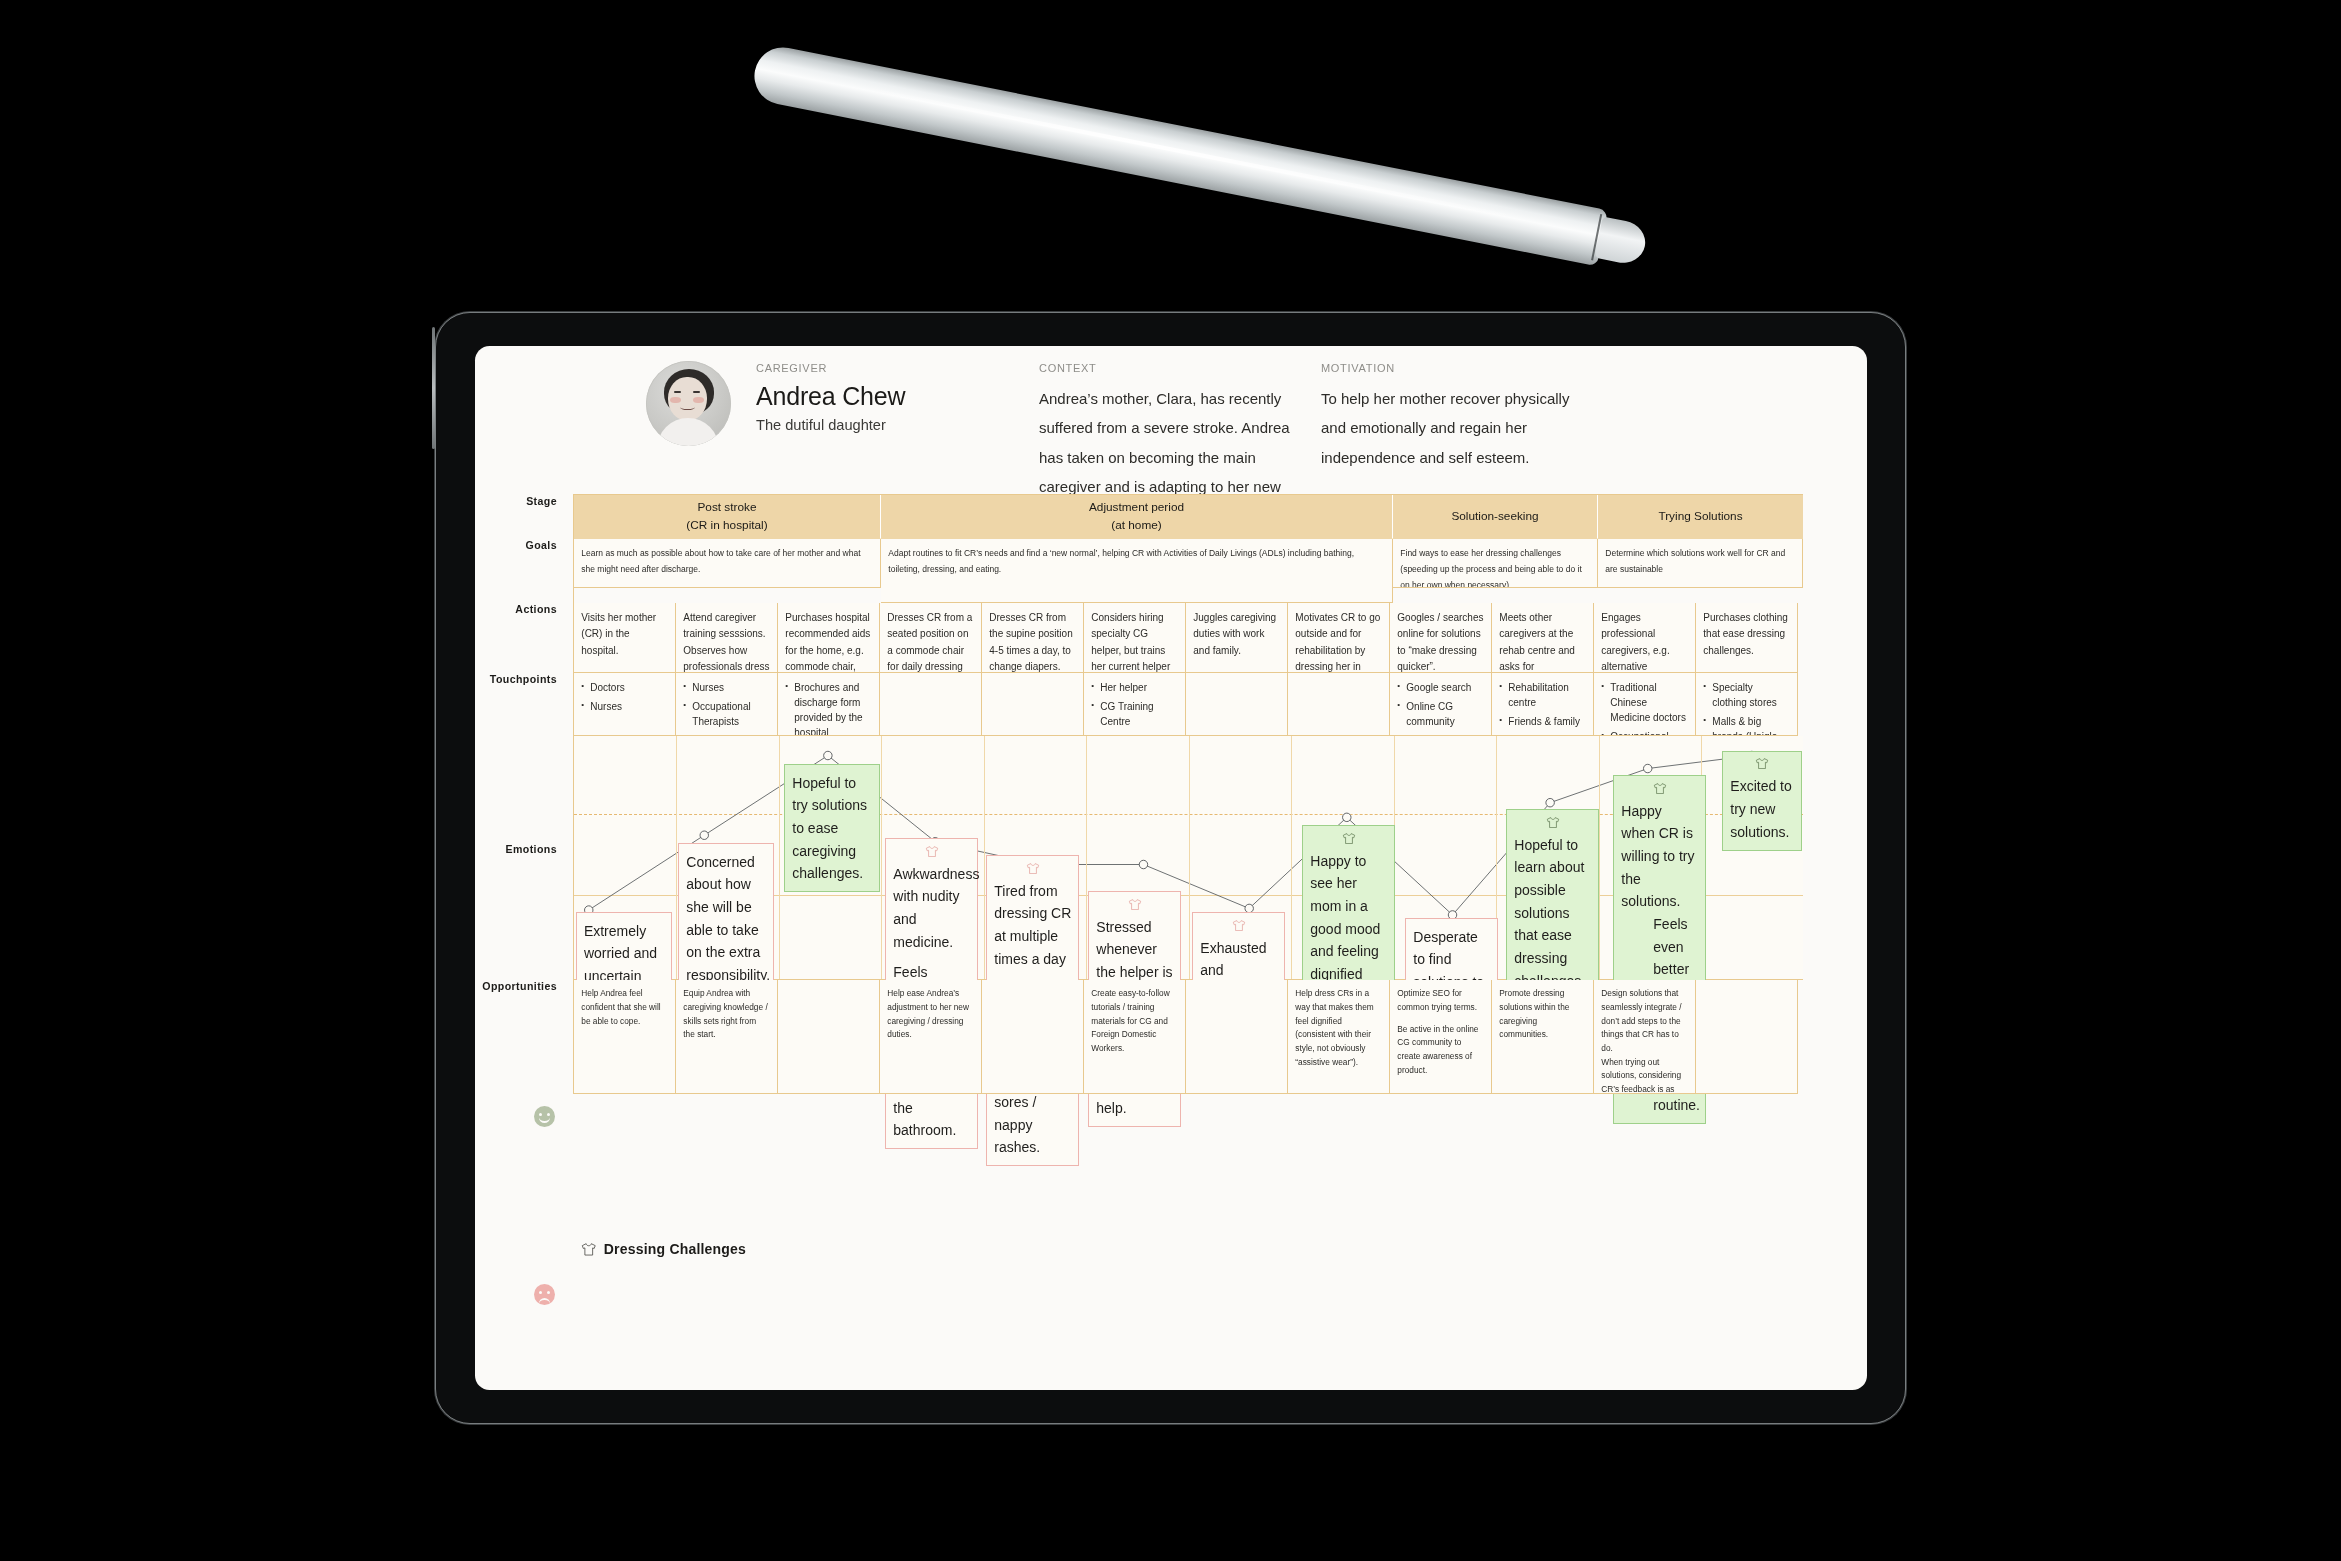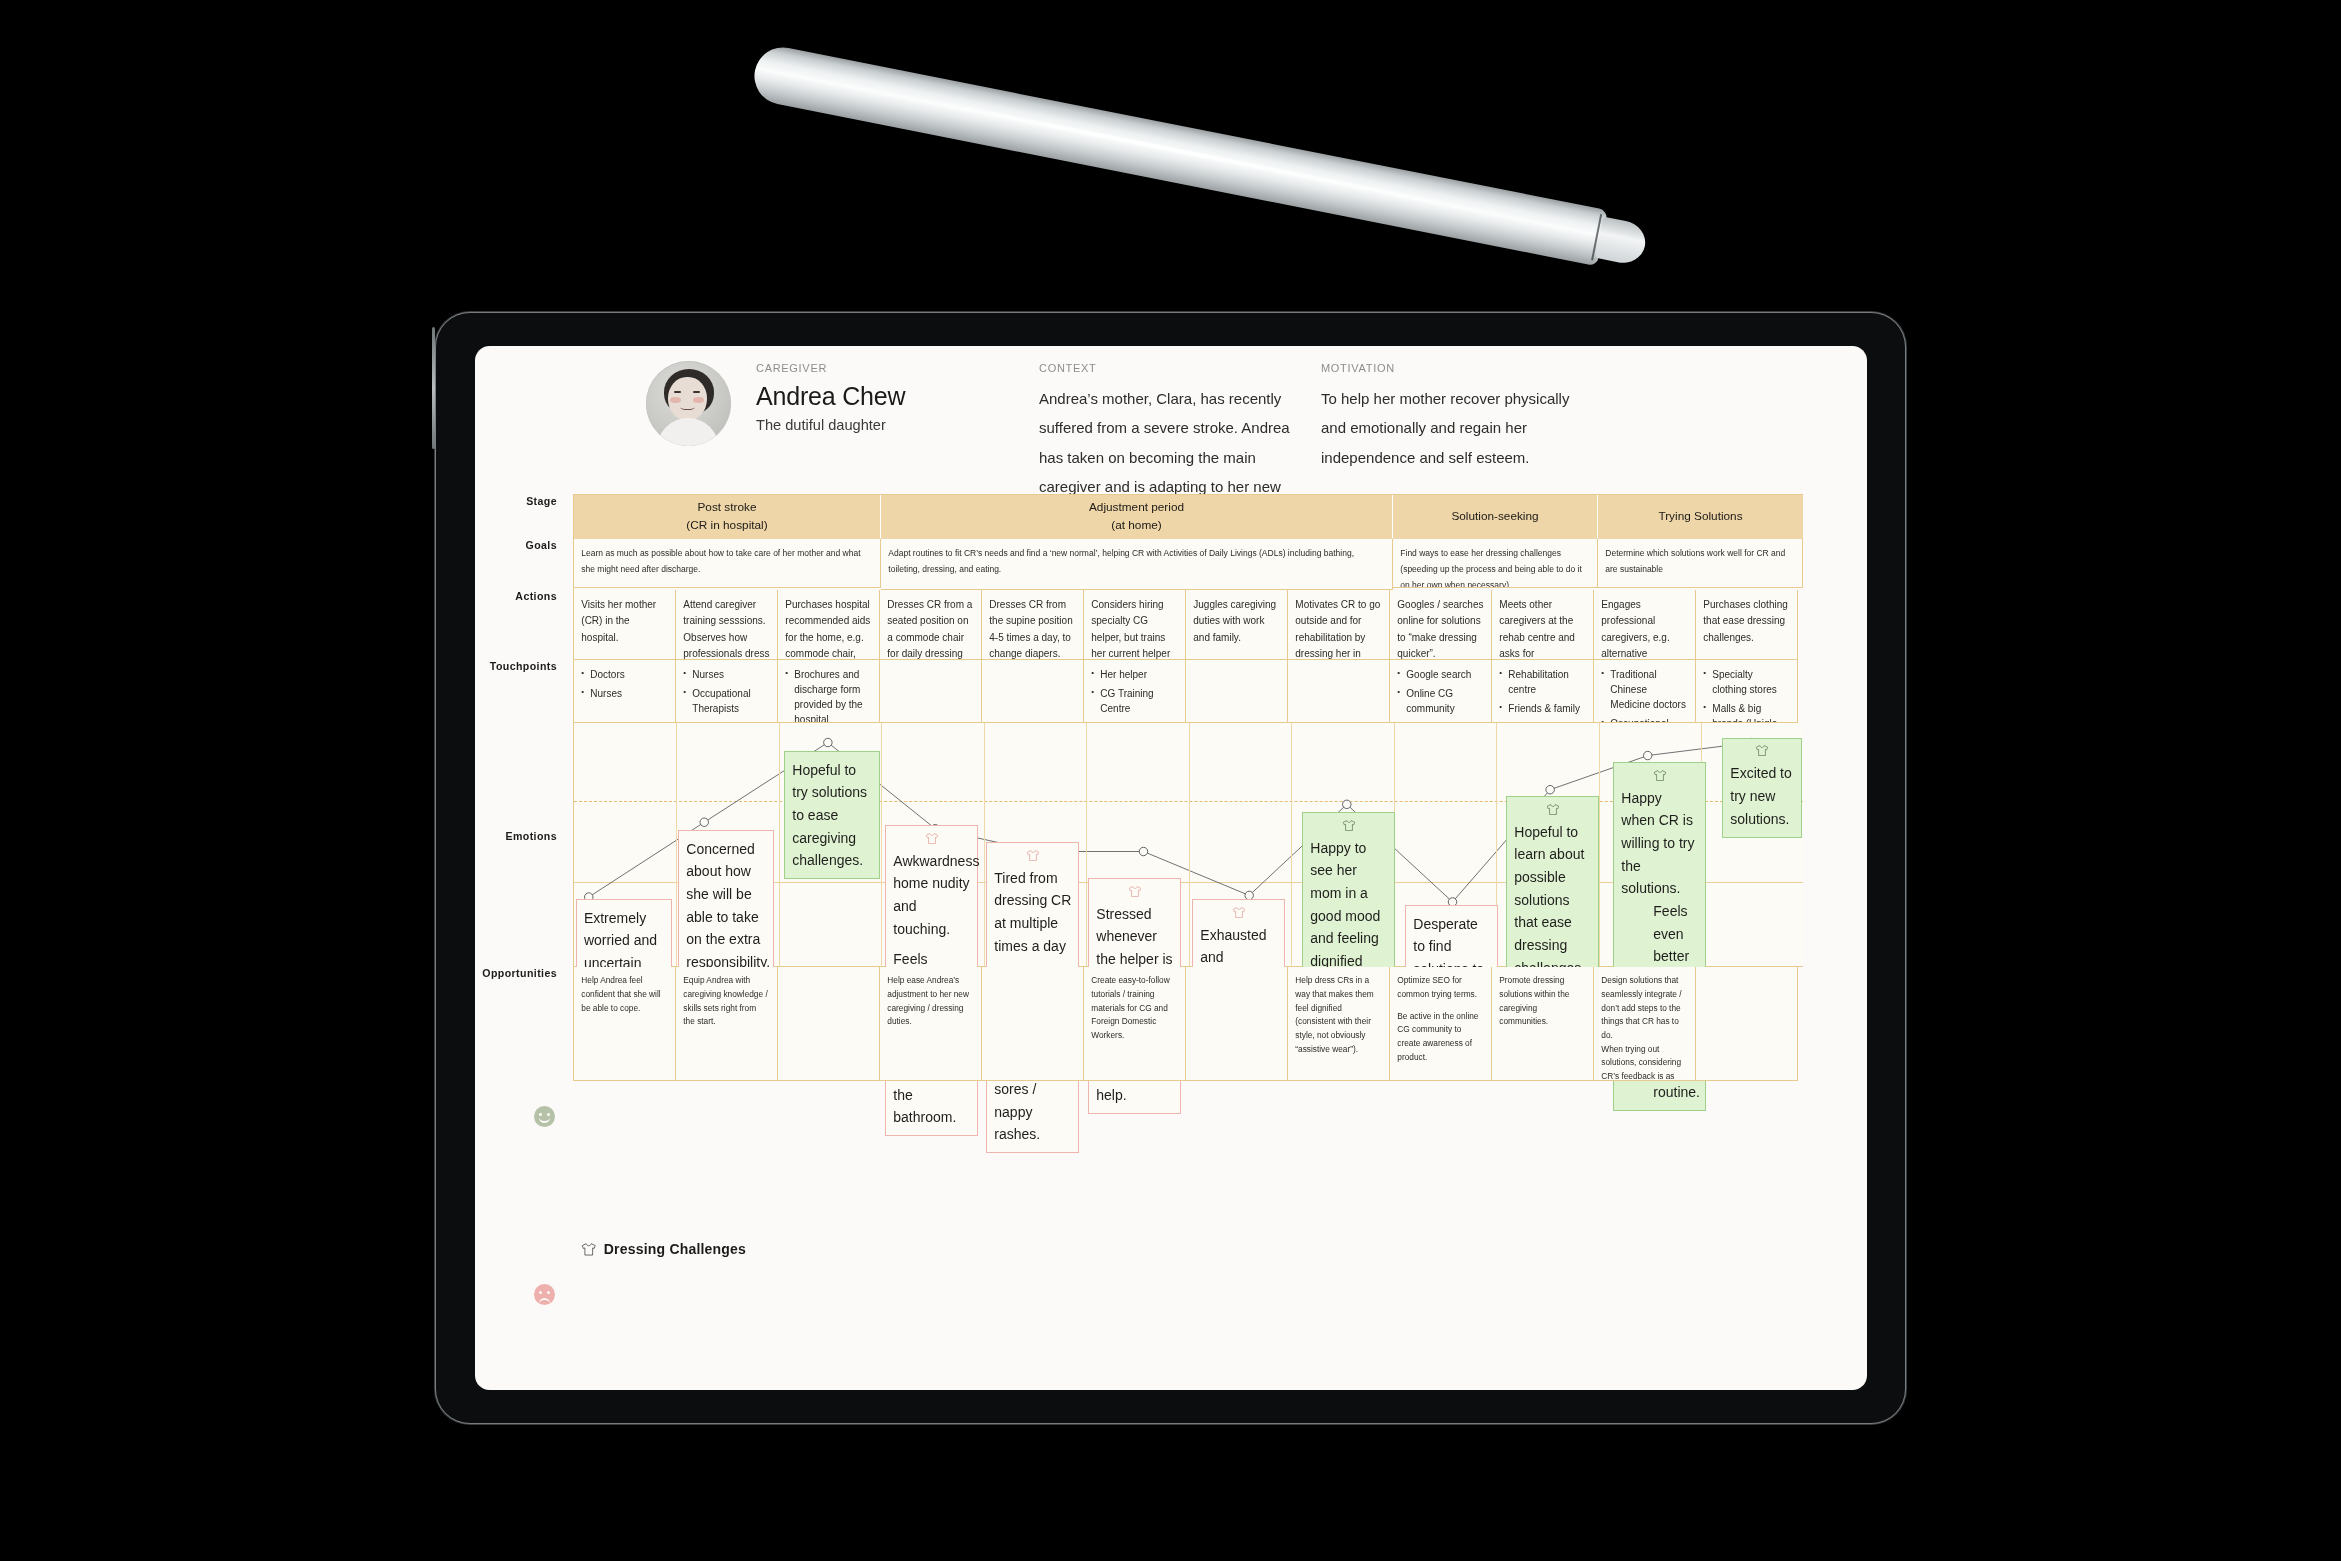--- a/index.html
+++ b/index.html
@@ -290,21 +290,21 @@
                 <div>Solution-seeking</div>
               </div>
               <div class="cell stage-cell" style="width: 205px; height: 44px;">
                 <div>Trying Solutions</div>
               </div>
             </div>
 
           <div class="row" id="row-goals">
             <div class="rowlabel">Goals</div>
           <div class="cell goals-cell" style="width: 307px; height: 49px;">Learn as much as possible about how to take care of her mother and what she might need after discharge.</div>
-              <div class="cell goals-cell" style="width: 512px; height: 51px;">Adapt routines to fit CR’s needs and find a ‘new normal’, helping CR with Activities of Daily Livings (ADLs) including bathing, toileting, dressing, and eating.</div>
+              <div class="cell goals-cell" style="width: 512px; height: 64px;">Adapt routines to fit CR’s needs and find a ‘new normal’, helping CR with Activities of Daily Livings (ADLs) including bathing, toileting, dressing, and eating.</div>
               <div class="cell goals-cell" style="width: 205px; height: 49px;">Find ways to ease her dressing challenges (speeding up the process and being able to do it on her own when necessary).</div>
               <div class="cell goals-cell" style="width: 205px; height: 49px;">Determine which solutions work well for CR and are sustainable</div>
             </div>
 
           <div class="row" id="row-actions">
             <div class="rowlabel">Actions</div>
           <div class="cell" style="width: 102px; height: 70px;">Visits her mother (CR) in the hospital.</div>
               <div class="cell" style="width: 102px; height: 70px;">Attend caregiver training sesssions. Observes how professionals dress and transfer the CR.</div>
               <div class="cell" style="width: 102px; height: 70px;">Purchases hospital recommended aids for the home, e.g. commode chair, grab bars, ramps.</div>
               <div class="cell" style="width: 102px; height: 70px;">Dresses CR from a seated position on a commode chair for daily dressing after bathing.</div>
@@ -410,21 +410,21 @@
               <div class="note neg" style="left: 104px; top: 107px; width: 96px; min-height: 55px;">
                 <div style="min-height: auto;">Concerned about how she will be able to take on the extra responsibility.</div>
               </div>
               <div class="note pos" style="left: 210px; top: 28px; width: 96px; min-height: 55px;">
                 <div style="min-height: auto;">Hopeful to try solutions to ease caregiving challenges.</div>
               </div>
               <div class="note neg" style="left: 311px; top: 102px; width: 93px; min-height: 102px;">
                 <svg width="14" height="11.4" viewBox="0 0 24 20" class="shirt">
                   <path d="M8 1 L2 4 L3.6 8.4 L6 7.6 L6 18.6 L18 18.6 L18 7.6 L20.4 8.4 L22 4 L16 1 C15.4 3.2 13.9 4.2 12 4.2 C10.1 4.2 8.6 3.2 8 1 Z" fill="none" stroke="#e2a09a" stroke-width="1.3" stroke-linejoin="round"></path>
                 </svg>
-                <div style="min-height: auto;">Awkwardness home nudity and touching.</div>
+                <div style="min-height: auto;">Awkwardness with nudity and medicine.</div>
                 <div style="min-height: 7.3px;"></div>
                 <div style="min-height: auto;">Feels insecure as CR is more prone to having accidents in the bathroom.</div>
               </div>
               <div class="note neg" style="left: 412px; top: 119px; width: 93px; min-height: 122px;">
                 <svg width="14" height="11.4" viewBox="0 0 24 20" class="shirt">
                   <path d="M8 1 L2 4 L3.6 8.4 L6 7.6 L6 18.6 L18 18.6 L18 7.6 L20.4 8.4 L22 4 L16 1 C15.4 3.2 13.9 4.2 12 4.2 C10.1 4.2 8.6 3.2 8 1 Z" fill="none" stroke="#e2a09a" stroke-width="1.3" stroke-linejoin="round"></path>
                 </svg>
                 <div style="min-height: auto;">Tired from dressing CR at multiple times a day</div>
                 <div style="min-height: 7.3px;"></div>
                 <div style="min-height: auto;">Needs to be extra careful dressing CR due to her pressure sores / nappy rashes.</div>

